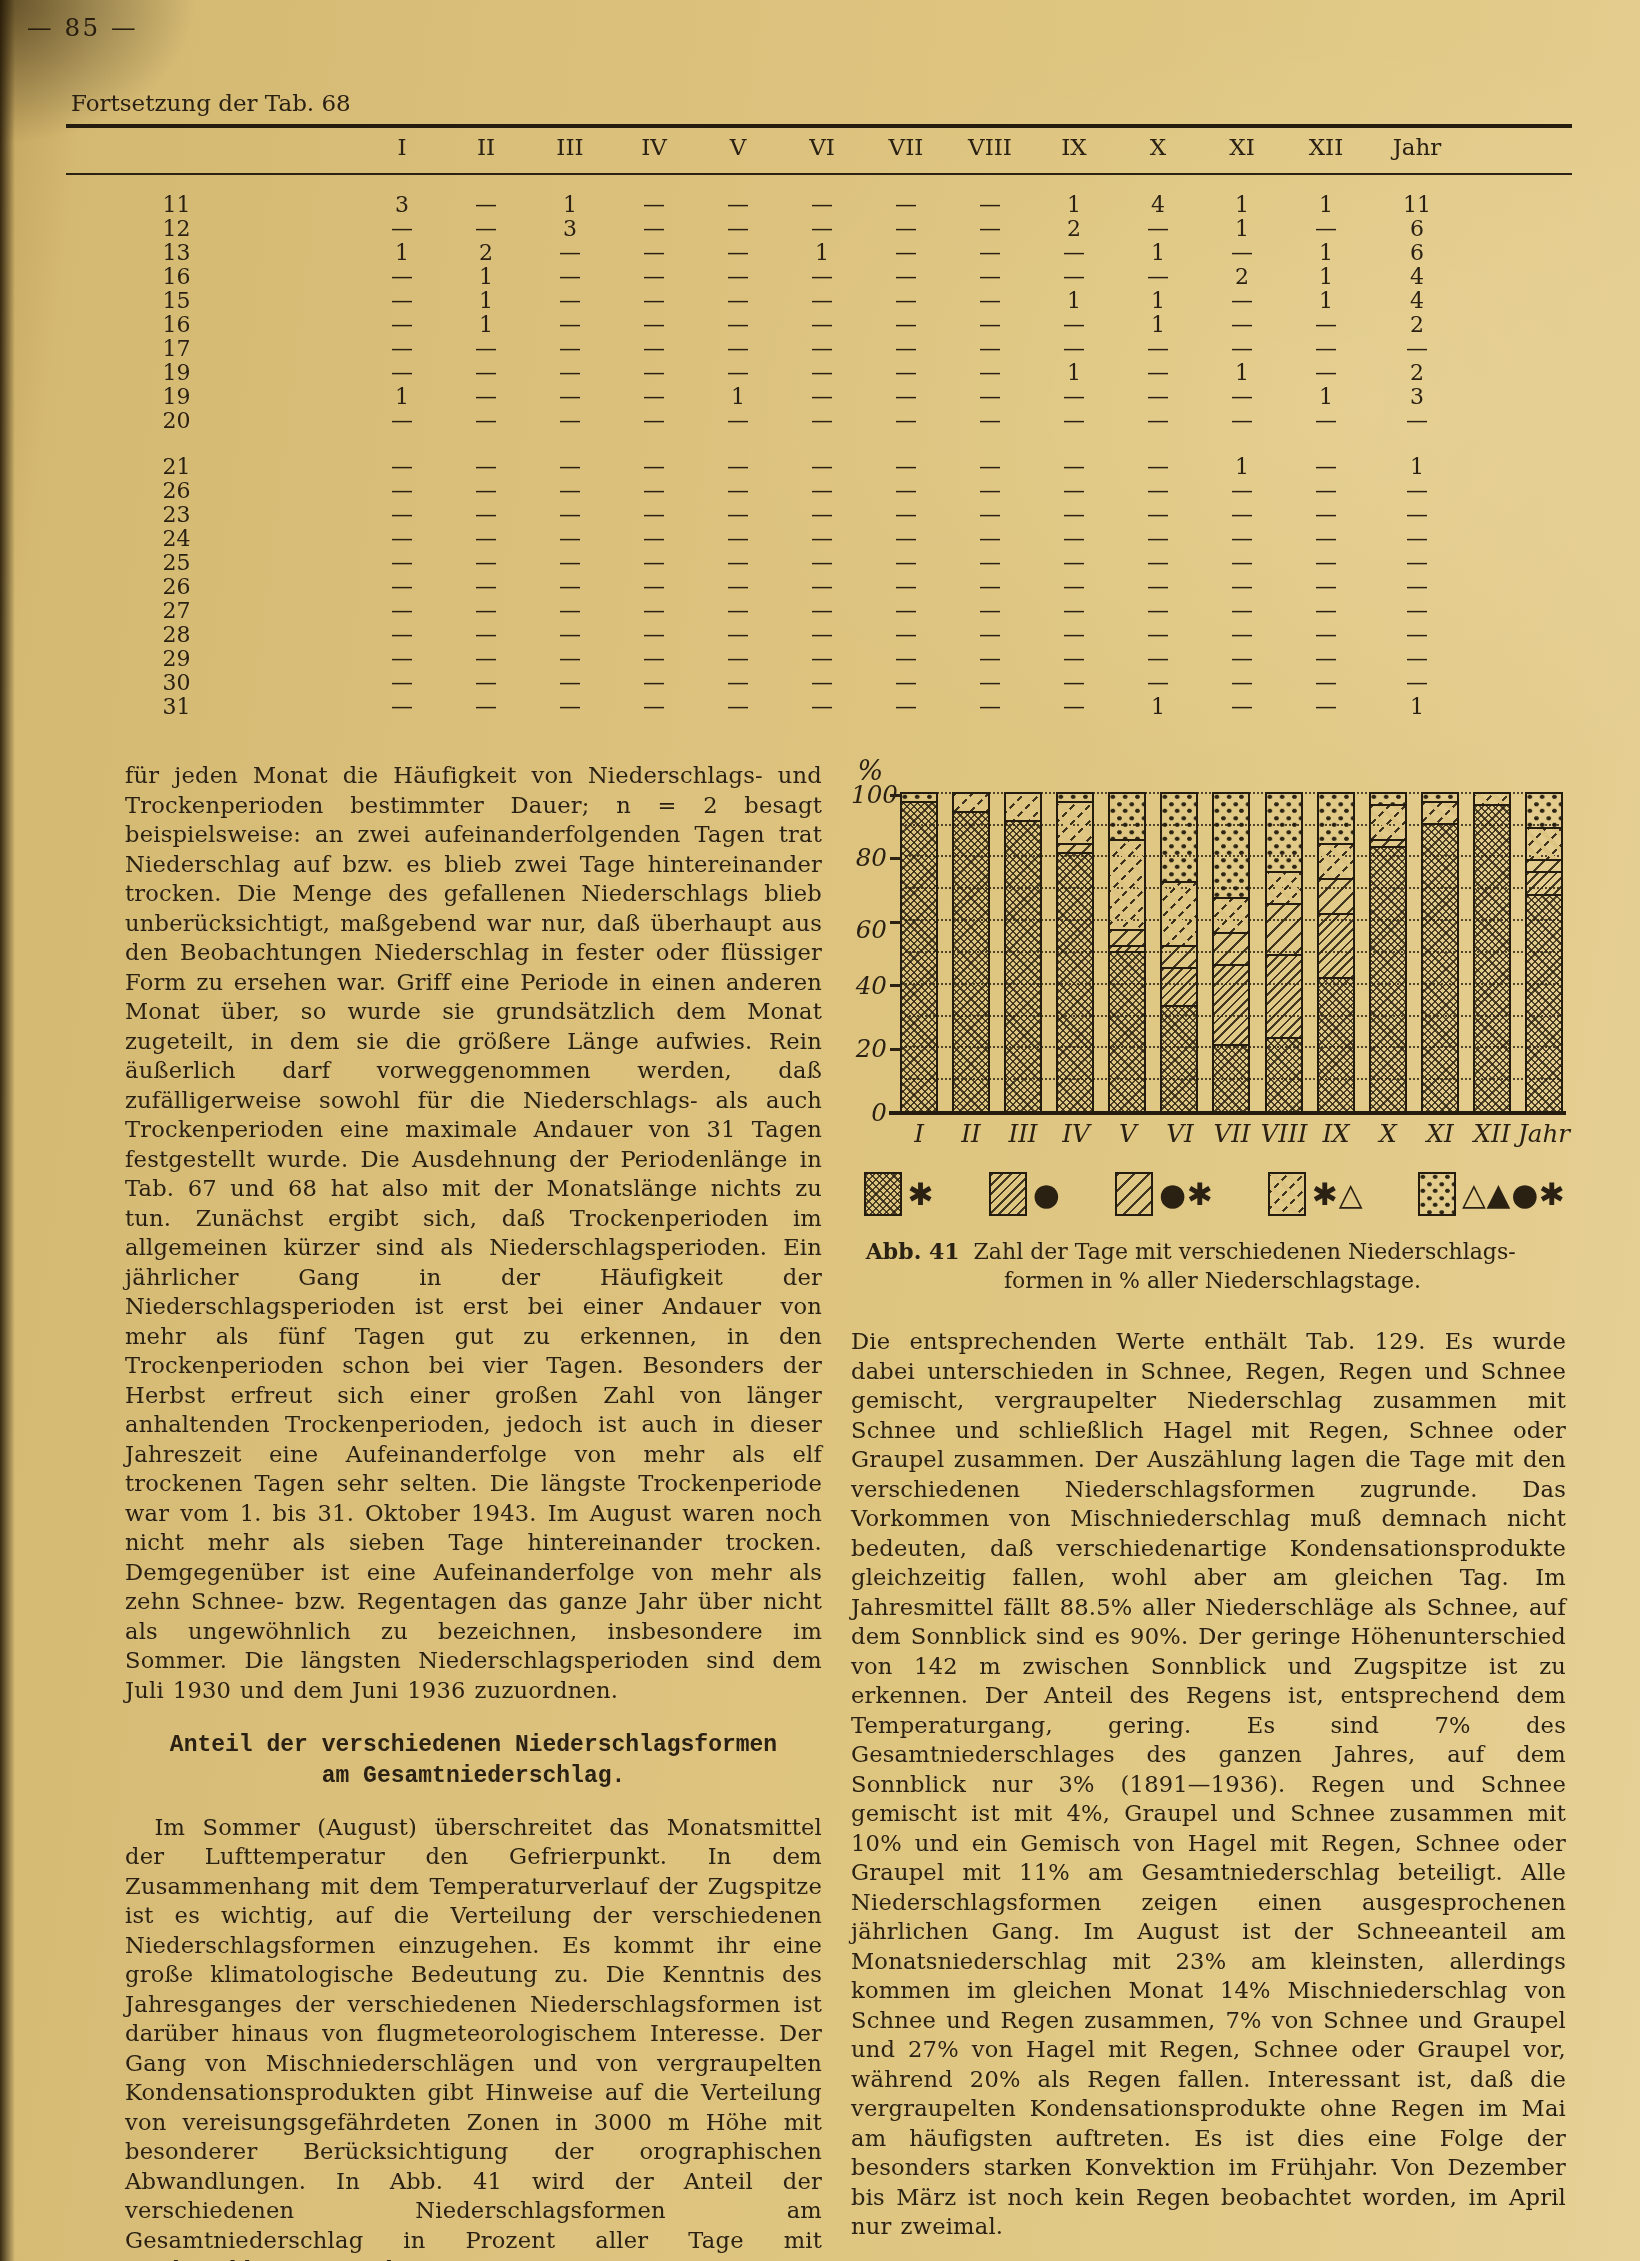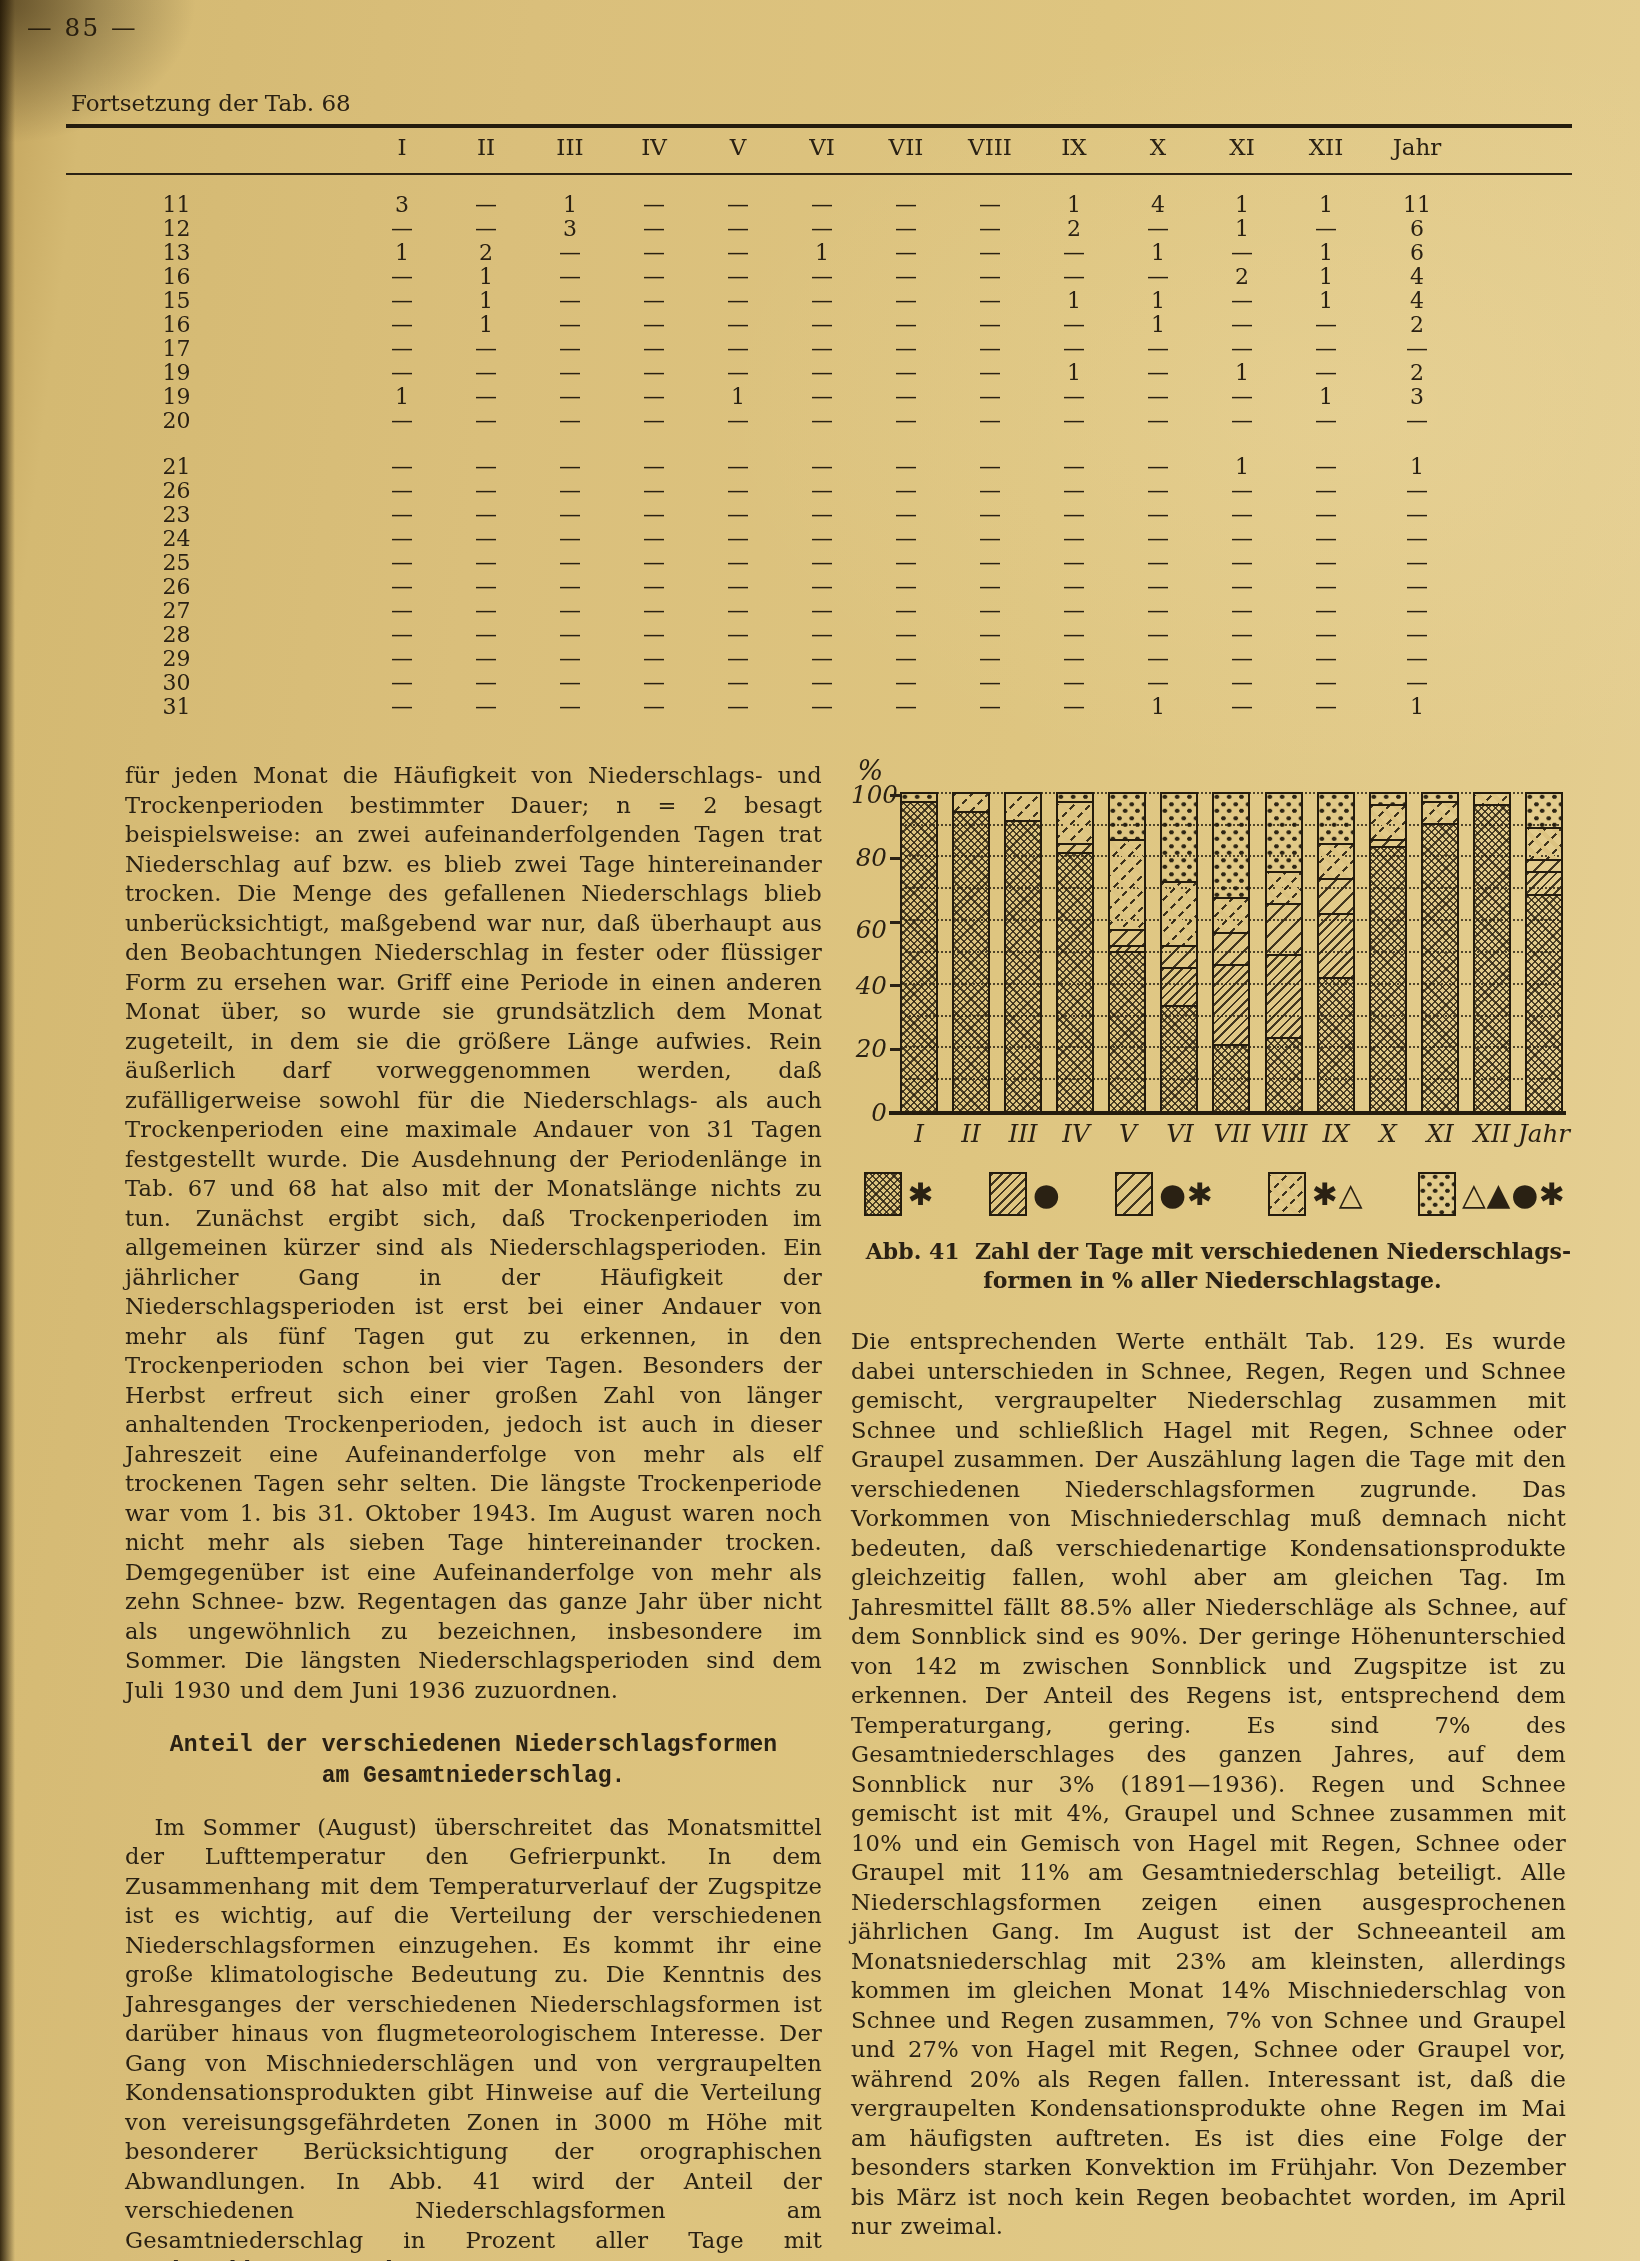--- a/index.html
+++ b/index.html
@@ -51,21 +51,21 @@
   .ytickmark{position:absolute;left:39px;width:9.8px;height:2.9px;background:#2b2214;}
   .bar{position:absolute;bottom:-2.5px;height:323px;width:38px;box-sizing:border-box;
     border:2.5px solid #241c0e;display:flex;flex-direction:column-reverse;}
   .seg{width:100%;box-sizing:border-box;}
   .seg + .seg{border-bottom:2.5px solid #241c0e;}
   .xlab{position:absolute;width:66px;text-align:center;font-size:24.6px;font-style:italic;top:364px;}
   .legend{position:absolute;left:13px;right:8.2px;top:417px;display:flex;justify-content:space-between;align-items:center;}
   .legend-item{display:flex;align-items:center;}
   .swatch{width:38px;height:44px;box-sizing:border-box;border:2.5px solid #241c0e;margin-right:5.7px;}
   .legend-sym{font-family:"DejaVu Sans", sans-serif;font-size:31px;letter-spacing:0.8px;line-height:44px;}
-  .caption{position:absolute;left:0;right:0;top:482px;font-size:22px;font-weight:bold;line-height:29px;}
+  .caption{position:absolute;left:0;right:0;top:482px;font-size:22px;font-weight:normal;line-height:29px;}
   .cap-l1{display:block;margin-left:14.8px;}
   .cap-l2{display:block;text-align:center;}
 
   
   .pat-cross{background-image:
     repeating-linear-gradient(45deg, rgba(38,29,14,.78) 0 1.6px, transparent 1.6px 5.1px),
     repeating-linear-gradient(135deg, rgba(38,29,14,.78) 0 1.6px, transparent 1.6px 5.1px);}
   .pat-dense{background-image:
     repeating-linear-gradient(135deg, rgba(38,29,14,.85) 0 2px, transparent 2px 6.6px);}
   .pat-med{background-image:

